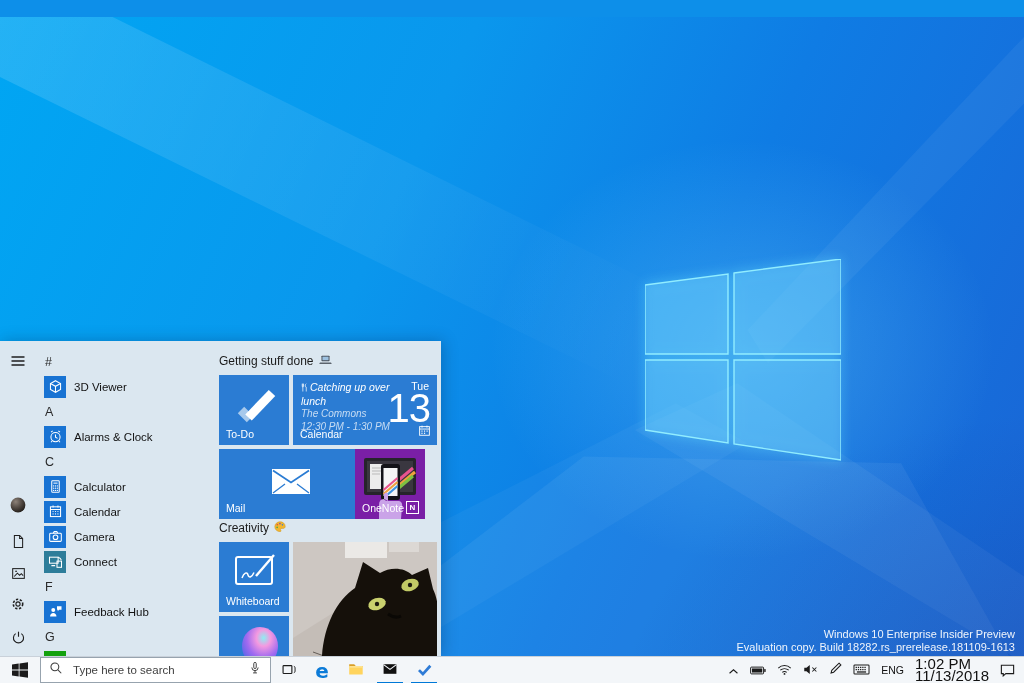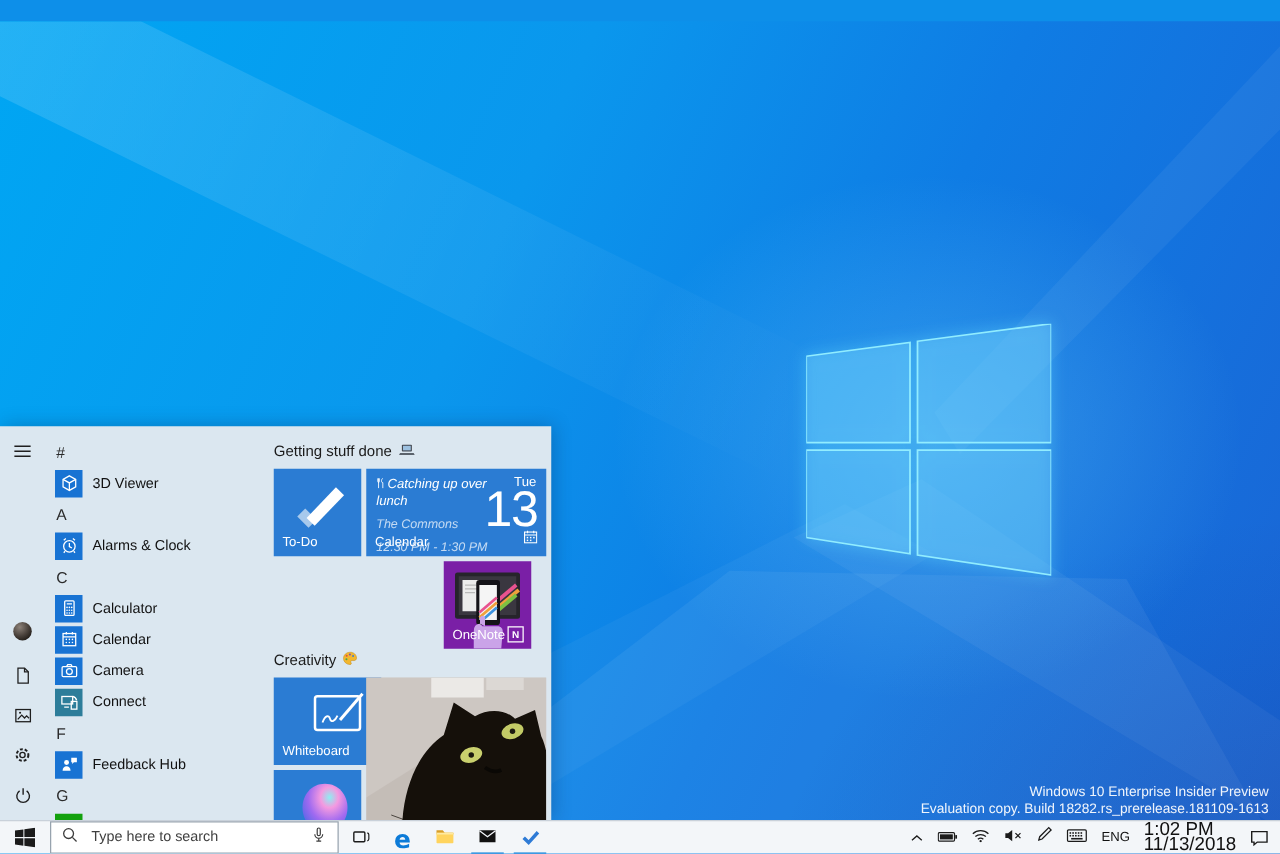--- a/index.html
+++ b/index.html
@@ -49,28 +49,28 @@
   .tiles{position:absolute;left:219px;top:0;width:218px;height:100%;}
   .group-hdr{position:absolute;left:0;height:14px;display:flex;align-items:center;gap:5px;
     font-size:12px;color:#1b1b1b;}
   .gh1{top:13px;}
   .gh2{top:180px;}
   .tile{position:absolute;color:#fff;overflow:hidden;}
   .t-todo{left:0;top:34px;width:70px;height:70px;}
   .t-cal{left:74px;top:34px;width:144px;height:70px;}
   .t-mail{left:0;top:108px;width:144px;height:70px;}
   .t-onenote{left:136px;top:108px;width:70px;height:70px;}
-  .t-wb{left:0;top:201px;width:70px;height:70px;padding-left:16px;}
+  .t-wb{left:0;top:201px;width:70px;height:70px;}
   .t-photos{left:74px;top:201px;width:144px;height:144px;background:#cdc7c2;}
   .t-p3d{left:0;top:275px;width:70px;height:70px;}
   .tile-label{position:absolute;left:7px;bottom:5px;font-size:10.5px;}
   .t-todo svg.art{position:absolute;left:0;top:-3px;}
   .t-mail svg.art{position:absolute;left:50%;top:20px;transform:translateX(-50%);}
   .cal-event{position:absolute;left:8px;top:6px;width:96px;font-size:10.5px;line-height:12.5px;font-style:italic;}
-  .cal-sub{color:rgba(255,255,255,.72);font-size:10px;line-height:12px;margin-top:7px;}
+  .cal-sub{color:rgba(255,255,255,.72);font-size:10px;line-height:12px;margin-top:1px;}
   .cal-day{position:absolute;right:8px;top:5px;font-size:10.5px;}
   .cal-num{position:absolute;right:7px;top:13px;font-size:40px;font-weight:300;line-height:1;letter-spacing:-1px;}
   .cal-glyph{position:absolute;right:7px;bottom:5px;}
   .on-logo{position:absolute;right:6px;bottom:5px;width:11px;height:11px;border:1.5px solid #fff;
     display:flex;align-items:center;justify-content:center;font-size:8px;font-weight:bold;color:#fff;}
 
   
   .taskbar{position:absolute;left:0;bottom:0;width:1024px;height:27px;background:#f3f6f9;
     border-top:1px solid rgba(150,165,180,.45);box-sizing:border-box;}
   .start-btn{position:absolute;left:0;top:0;width:40px;height:100%;display:flex;align-items:center;
@@ -308,20 +308,28 @@
                 <rect x="5.4" y="6" width="1.3" height="1.3"></rect>
                 <rect x="8.2" y="6" width="1.3" height="1.3"></rect>
                 <rect x="2.6" y="8.4" width="1.3" height="1.3"></rect>
                 <rect x="5.4" y="8.4" width="1.3" height="1.3"></rect>
               </g>
             </svg>
         </span>
         <span class="tile-label">Calendar</span>
       </div>
 
+      <div class="tile t-mail" style="background-color: rgb(43, 124, 211);">
+        <svg class="art" width="38" height="25" viewBox="0 0 38 25">
+          <rect width="38" height="25" fill="#ffffff"></rect>
+          <path d="M1 1.5 19 13.5 37 1.5" fill="none" stroke="#2b7cd3" stroke-width="1.8"></path>
+          <path d="M1 24 13 15M37 24 25 15" stroke="#2b7cd3" stroke-width="1.3"></path>
+        </svg>
+        <span class="tile-label">Mail</span>
+      </div>
 
       <div class="tile t-onenote" style="background-color: rgb(122, 31, 166);">
         <svg width="70" height="70" viewBox="0 0 70 70">
           <rect x="9" y="9" width="52" height="37" rx="2" fill="#26242b"></rect>
           <rect x="12" y="12" width="46" height="31" fill="#3a3740"></rect>
           <rect x="15" y="15" width="16" height="25" fill="#ececec"></rect>
           <g stroke="#b9b9b9" stroke-width="1">
               <path d="M17 19h12M17 22h12M17 25h8" fill="none"></path>
             </g>
           <g stroke-width="3" fill="none">

